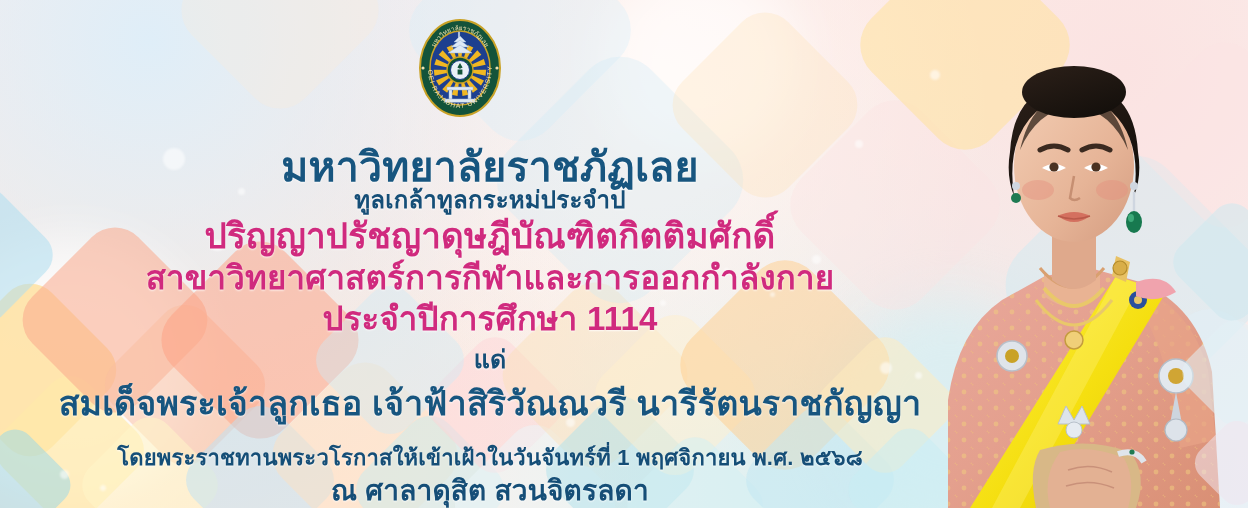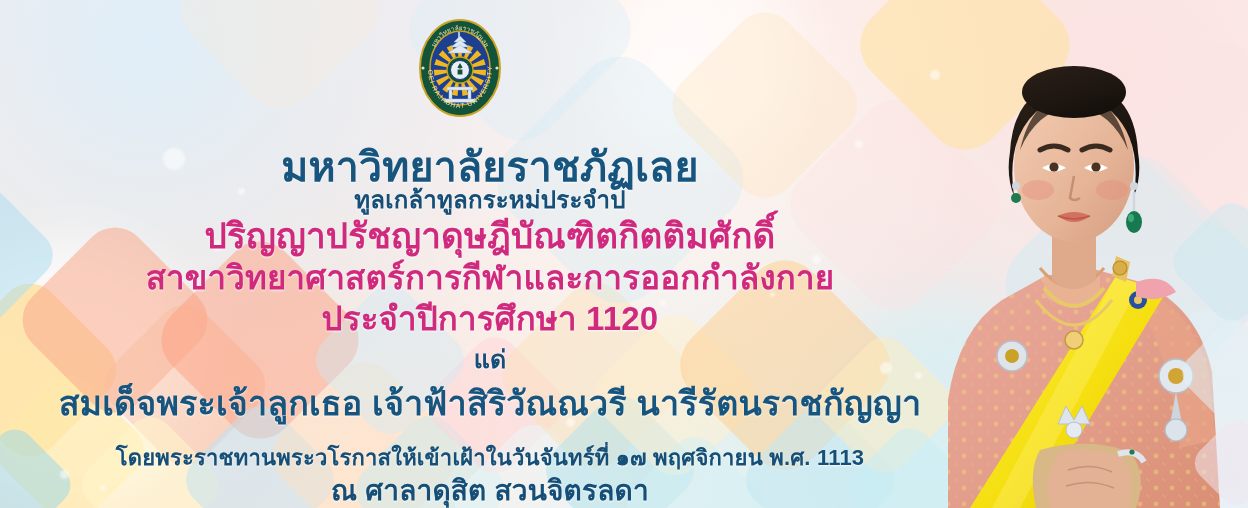--- a/index.html
+++ b/index.html
@@ -176,24 +176,24 @@
       <circle cx="9" cy="56" r="1.6" fill="#f2e3b0"></circle>
       <circle cx="83" cy="56" r="1.6" fill="#f2e3b0"></circle>
     </svg>
   </div>
 
   <div id="copy">
     <div id="l-university" class="line navy">มหาวิทยาลัยราชภัฏเลย</div>
     <div id="l-offering" class="line navy-d">ทูลเกล้าทูลกระหม่ประจำป</div>
     <div id="l-degree" class="line pink">ปริญญาปรัชญาดุษฎีบัณฑิตกิตติมศักดิ์</div>
     <div id="l-field" class="line pink">สาขาวิทยาศาสตร์การกีฬาและการออกกำลังกาย</div>
-    <div id="l-year" class="line pink">ประจำปีการศึกษา 1120</div>
+    <div id="l-year" class="line pink">ประจำปีการศึกษา 1114</div>
     <div id="l-to" class="line navy-d">แด่</div>
     <div id="l-recipient" class="line navy">สมเด็จพระเจ้าลูกเธอ เจ้าฟ้าสิริวัณณวรี นารีรัตนราชกัญญา</div>
-    <div id="l-occasion" class="line navy-d">โดยพระราชทานพระวโรกาสให้เข้าเฝ้าในวันจันทร์ที่ ๑๗  พฤศจิกายน  พ.ศ. 1113</div>
+    <div id="l-occasion" class="line navy-d">โดยพระราชทานพระวโรกาสให้เข้าเฝ้าในวันจันทร์ที่ 1  พฤศจิกายน  พ.ศ. ๒๕๖๘</div>
     <div id="l-venue" class="line navy-d">ณ ศาลาดุสิต สวนจิตรลดา</div>
   </div>
 
   <div id="portrait">
     <svg viewBox="0 0 308 508" xmlns="http://www.w3.org/2000/svg" aria-hidden="true">
       <defs>
         <linearGradient id="skin" x1="0" y1="0" x2="1" y2="1">
           <stop offset="0%" stop-color="#f3cdb3"></stop>
             <stop offset="60%" stop-color="#e6b497"></stop>
           <stop offset="100%" stop-color="#d49c80"></stop>

